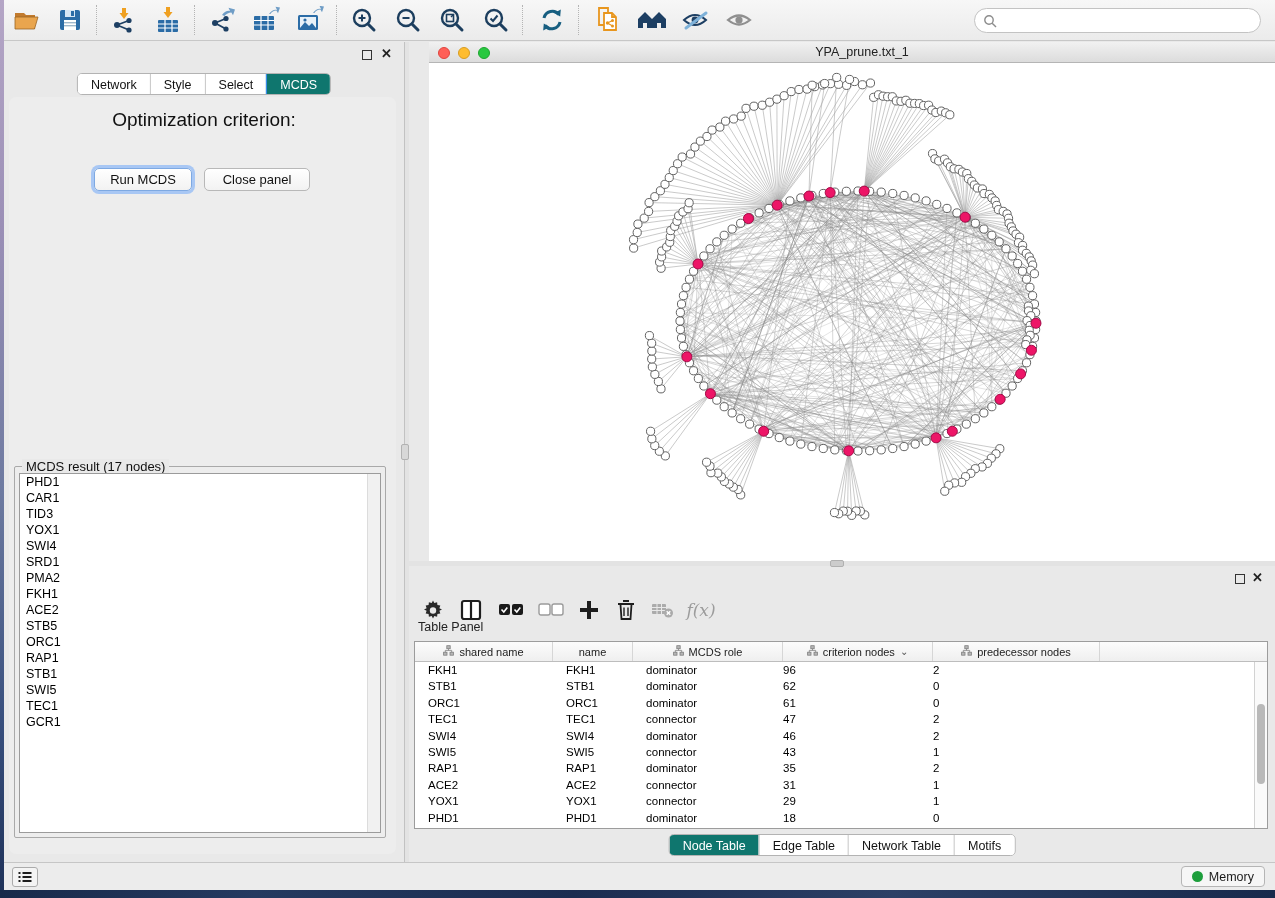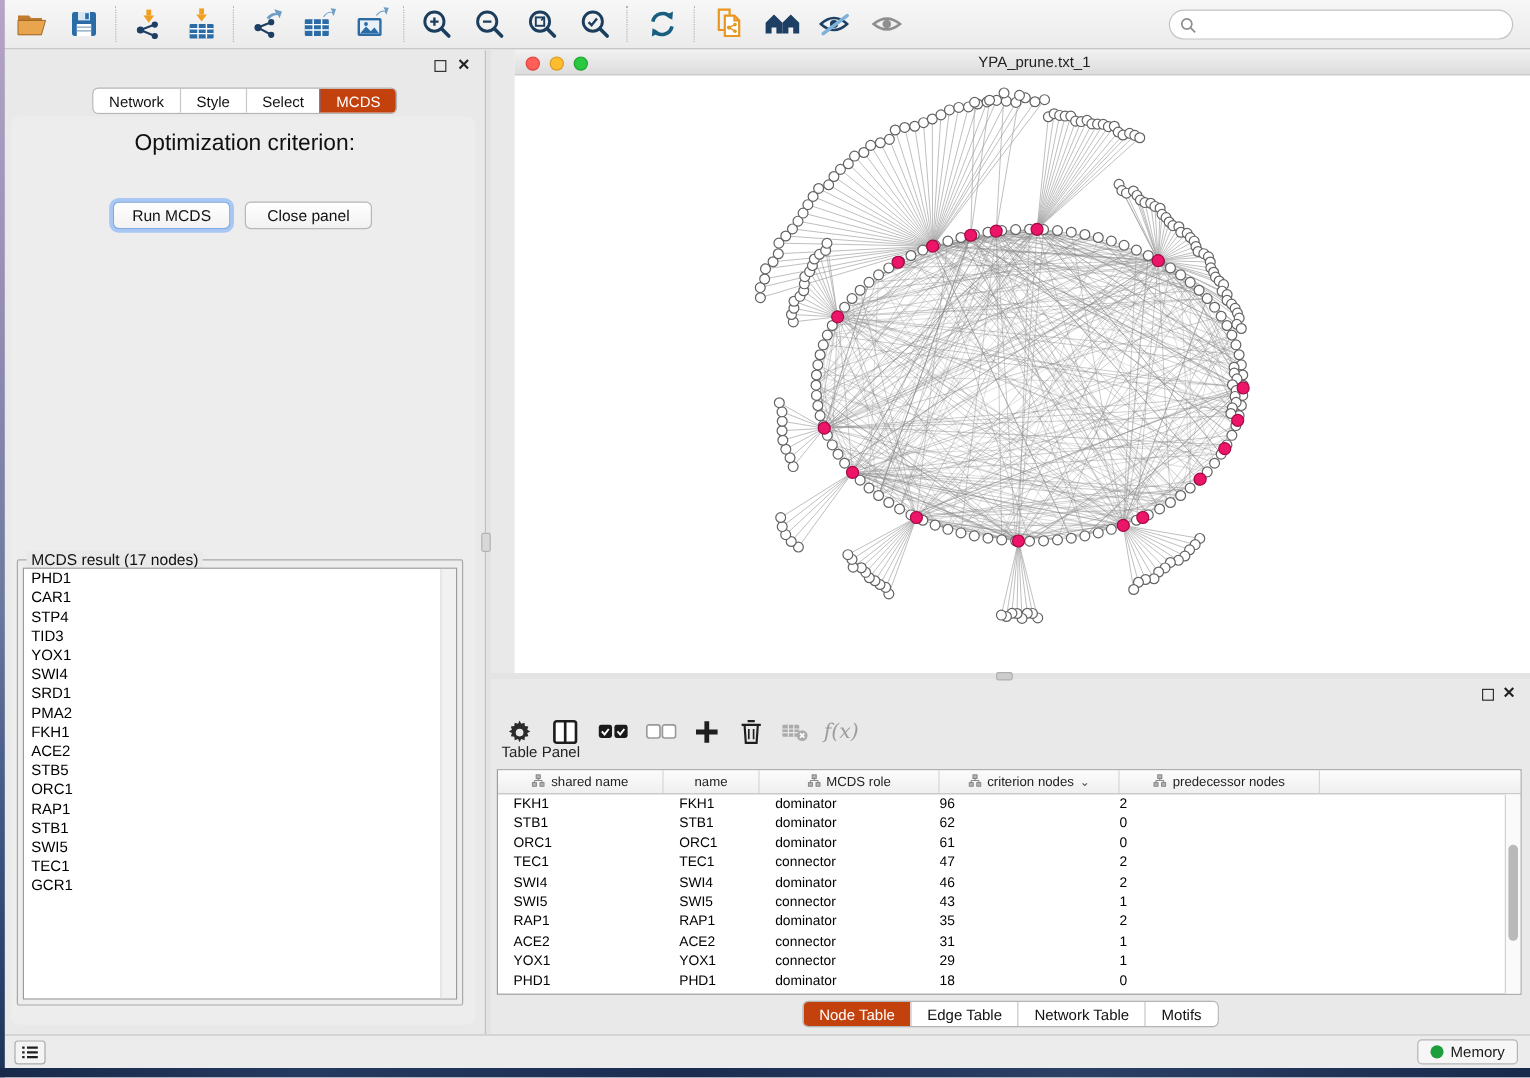--- a/index.html
+++ b/index.html
@@ -24,21 +24,21 @@
   
   .control-panel { position:absolute; left:4px; top:42px; width:401px; height:820px; background:#e9e9e9; border-right:1px solid #c2c2c2; }
   .panel-title { position:absolute; left:9px; top:6px; font-size:12.5px; color:#222;margin-top:48px; }
   .panel-float { position:absolute; top:8px; width:10px; height:10px; border:1.5px solid #333; }
   .panel-close { position:absolute; top:4px; font-size:13px; font-weight:bold; color:#222; }
   .cp-float { right:32px; } .cp-close { right:12px; }
 
   .seg-tabs { position:absolute; display:flex; border:1px solid #b3b3b3; border-radius:5px; overflow:hidden; background:#fff; height:22px; }
   .seg-tab { padding:3px 13px; font-size:12.5px; color:#111; background:#fff; border-left:1px solid #c7c7c7; white-space:nowrap; line-height:16px; }
   .seg-tab:first-child { border-left:none; }
-  .seg-tab.active { background:#c2410c; color:#fff; border-left-color:#3e8ef7; }
+  .seg-tab.active { background:#0f766e; color:#fff; border-left-color:#3e8ef7; }
   .cp-tabs { top:31px; left:50%; transform:translateX(-50%); }
 
   .cp-card { position:absolute; left:5px; top:55px; width:387px; height:757px; background:#ededed; border-radius:7px; }
 
   .opt-label { position:absolute; left:0; right:0; top:67px; text-align:center; font-size:19px; color:#111; }
   .dropdown { position:absolute; left:41px; top:90px; width:314px; height:24px; background:#fff; border:1px solid #ababab; border-radius:5px; display:flex; align-items:center; }
   .dropdown .dtext { flex:1; font-size:12.5px; padding-left:9px; white-space:nowrap; overflow:hidden; }
   .dropdown .stepper { width:22px; height:22px; margin-right:0px; border-radius:4px;
     background:linear-gradient(#6fa9fb,#2f72ea); display:flex; flex-direction:column; align-items:center; justify-content:center; gap:1px; }
 
@@ -267,21 +267,20 @@
 
   <div class="btn btn-run">Run MCDS</div>
   <div class="btn btn-closep">Close panel</div>
 
   <div class="mcds-group">
     <div class="mcds-legend">MCDS result (17 nodes)</div>
     <div class="mcds-list" id="mcds-list">
       <div class="mcds-track"></div>
     <div class="mcds-item">PHD1</div>
         <div class="mcds-item">CAR1</div>
-        <div class="mcds-item">STP4</div>
         <div class="mcds-item">TID3</div>
         <div class="mcds-item">YOX1</div>
         <div class="mcds-item">SWI4</div>
         <div class="mcds-item">SRD1</div>
         <div class="mcds-item">PMA2</div>
         <div class="mcds-item">FKH1</div>
         <div class="mcds-item">ACE2</div>
         <div class="mcds-item">STB5</div>
         <div class="mcds-item">ORC1</div>
         <div class="mcds-item">RAP1</div>

